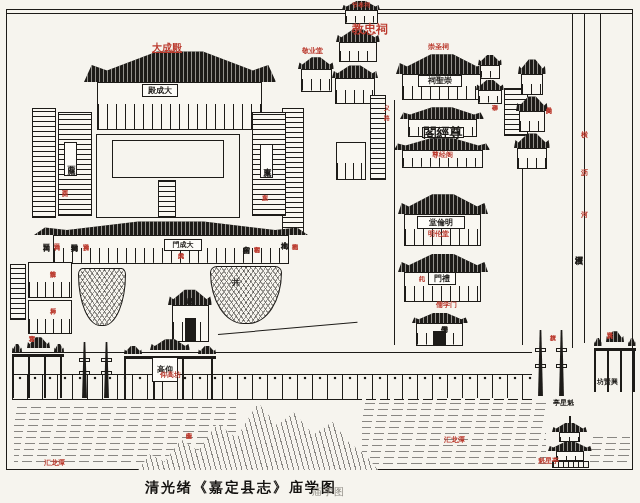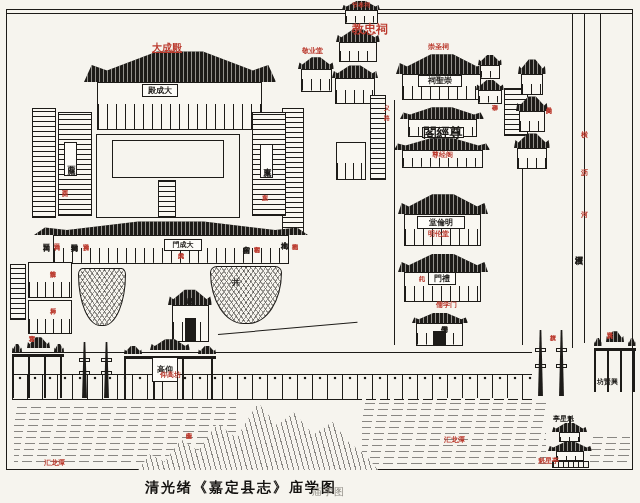--- a/index.html
+++ b/index.html
@@ -194,21 +194,21 @@
       <div class="plaque lbl" style="position: absolute; left: 428px; top: 272px; width: 28px; height: 13px; font-size: 8px;">門禮</div>
       <div class="plaque lbl" style="position: absolute; left: 164px; top: 239px; width: 38px; height: 12px; font-size: 7px;">門成大</div>
       <div class="plaque lbl vert" style="position: absolute; left: 64px; top: 142px; width: 13px; height: 34px; font-size: 8px;">西廡</div>
       <div class="plaque lbl vert" style="position: absolute; left: 260px; top: 144px; width: 13px; height: 34px; font-size: 8px;">東廡</div>
       <div class="lbl blk vert" style="position: absolute; left: 42px; top: 238px; width: auto; height: auto; font-size: 7px;">三賢祠</div>
       <div class="lbl blk vert" style="position: absolute; left: 70px; top: 238px; width: auto; height: auto; font-size: 7px;">鄉賢祠</div>
       <div class="lbl blk vert" style="position: absolute; left: 242px; top: 240px; width: auto; height: auto; font-size: 7px;">名宦祠</div>
       <div class="lbl blk vert" style="position: absolute; left: 280px; top: 236px; width: auto; height: auto; font-size: 7px;">土地祠</div>
       <div class="plaque lbl" style="position: absolute; left: 152px; top: 357px; width: 26px; height: 25px; font-size: 8px;">高仰</div>
       <div class="lbl blk vert" style="position: absolute; left: 440px; top: 320px; width: auto; height: auto; font-size: 7px;">儒學</div>
-      <div class="lbl blk" style="position: absolute; left: 553px; top: 416px; width: auto; height: auto; font-size: 7px;">亭星魁</div>
+      <div class="lbl blk" style="position: absolute; left: 553px; top: 400px; width: auto; height: auto; font-size: 7px;">亭星魁</div>
       <div class="lbl blk" style="position: absolute; left: 597px; top: 379px; width: auto; height: auto; font-size: 7px;">坊賢興</div>
       <div class="lbl blk vert" style="position: absolute; left: 574px; top: 250px; width: auto; height: auto; font-size: 8px;">橫瀝河</div>
       <div class="lbl blk" style="position: absolute; left: 232px; top: 279px; width: auto; height: auto; font-size: 8px;">井</div>
       <div class="lbl blk vert" style="position: absolute; left: 187px; top: 293px; width: auto; height: auto; font-size: 6px;">櫺星門</div>
       <div class="lbl red" style="position: absolute; left: 152px; top: 43px; width: auto; height: auto; font-size: 10px; text-decoration: underline;">大成殿</div>
       <div class="lbl red" style="position: absolute; left: 352px; top: 2px; width: auto; height: auto; font-size: 6px;">节孝祠</div>
       <div class="lbl red" style="position: absolute; left: 352px; top: 23px; width: auto; height: auto; font-size: 12px;">教忠祠</div>
       <div class="lbl red" style="position: absolute; left: 302px; top: 48px; width: auto; height: auto; font-size: 7px;">敬业堂</div>
       <div class="lbl red" style="position: absolute; left: 428px; top: 44px; width: auto; height: auto; font-size: 7px;">崇圣祠</div>
       <div class="lbl red vert" style="position: absolute; left: 492px; top: 99px; width: auto; height: auto; font-size: 6px;">碑亭</div>

